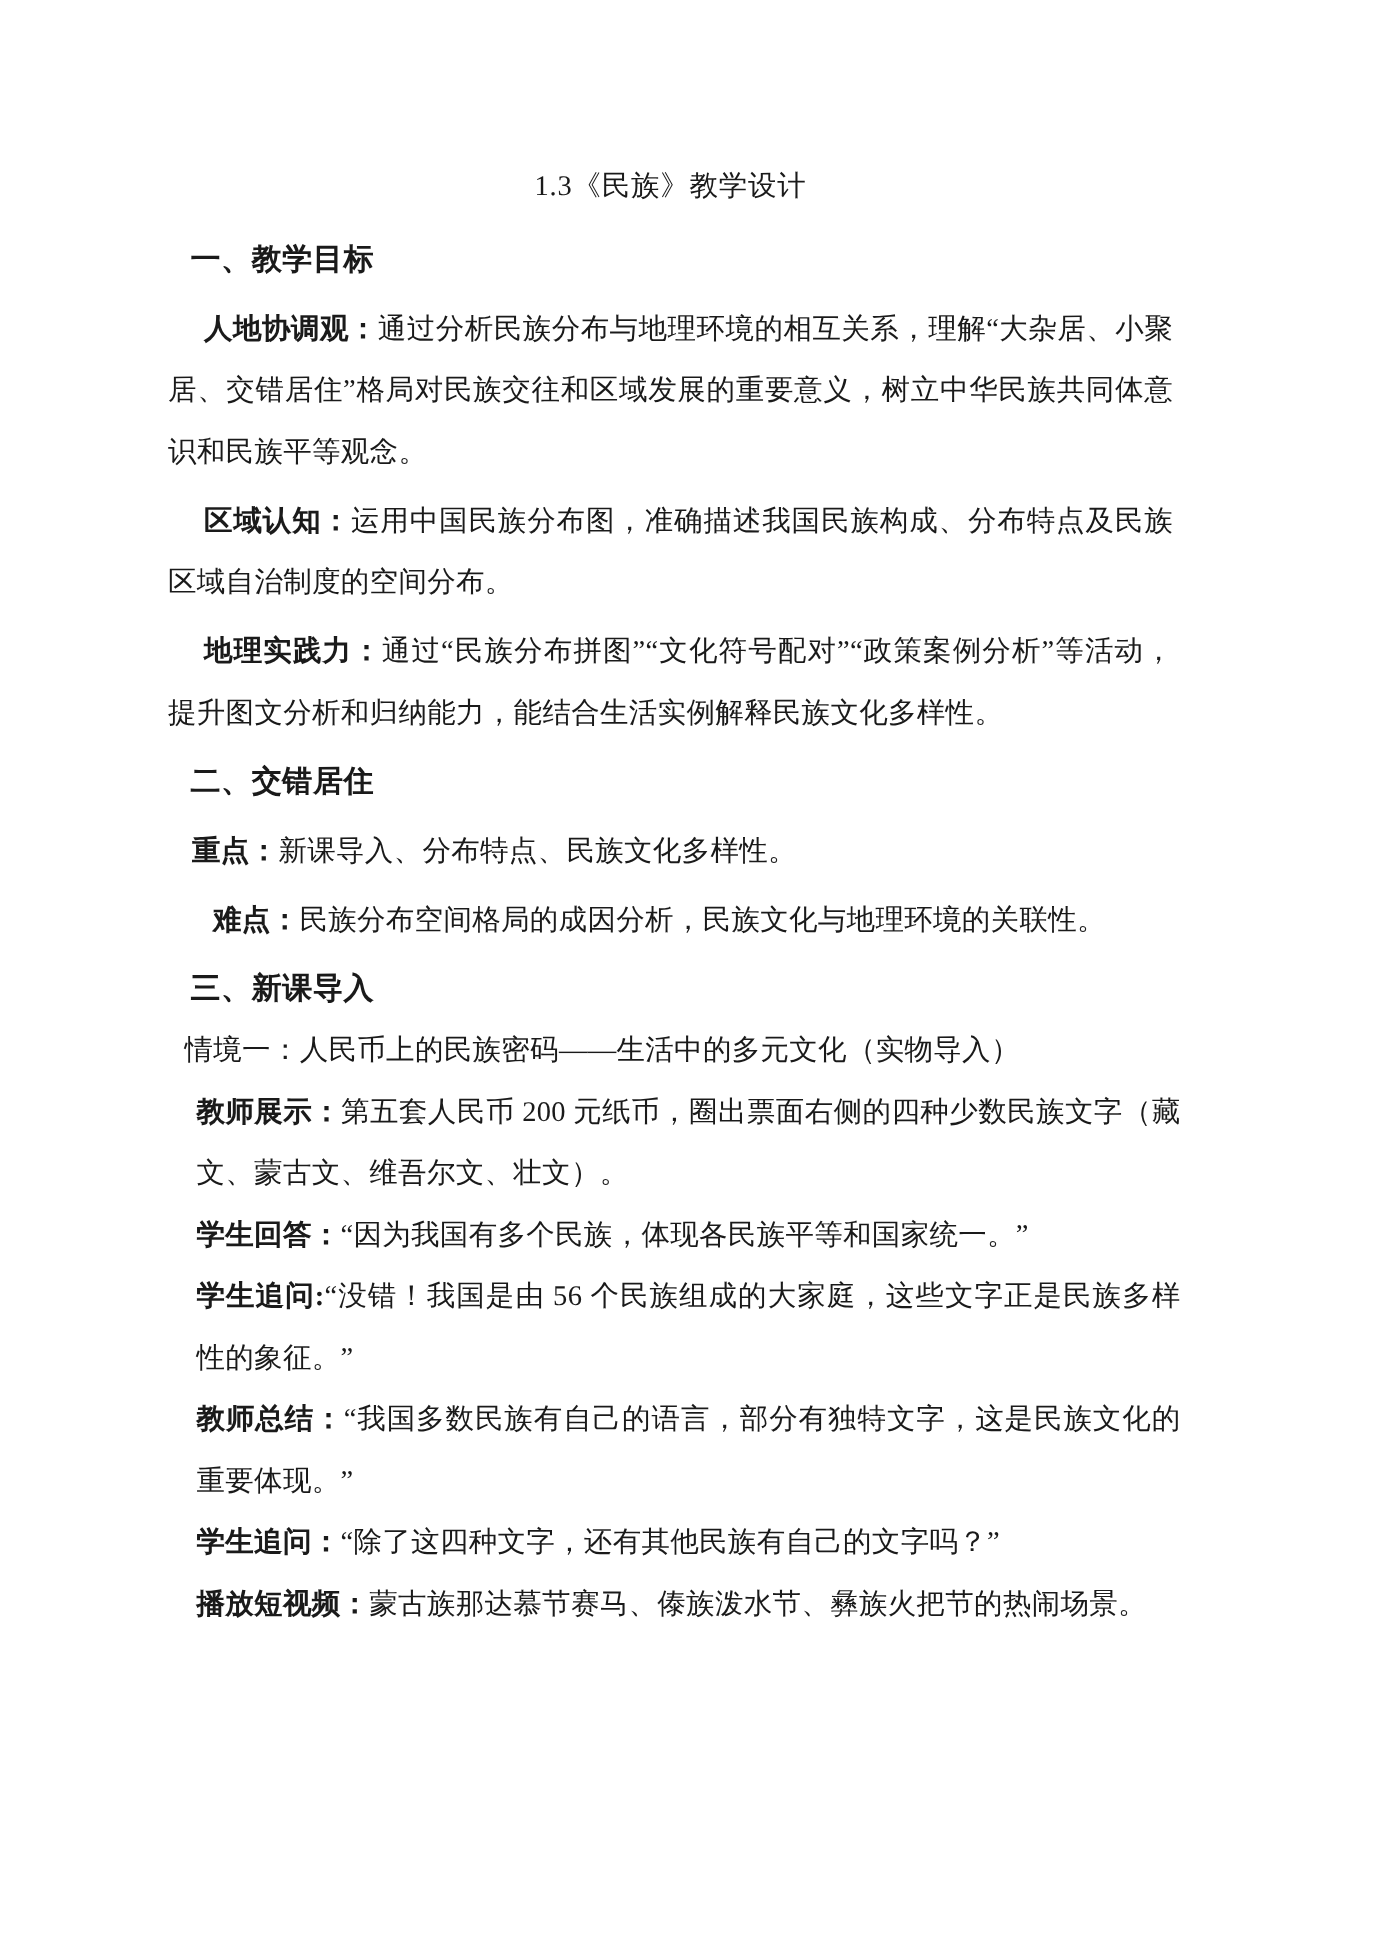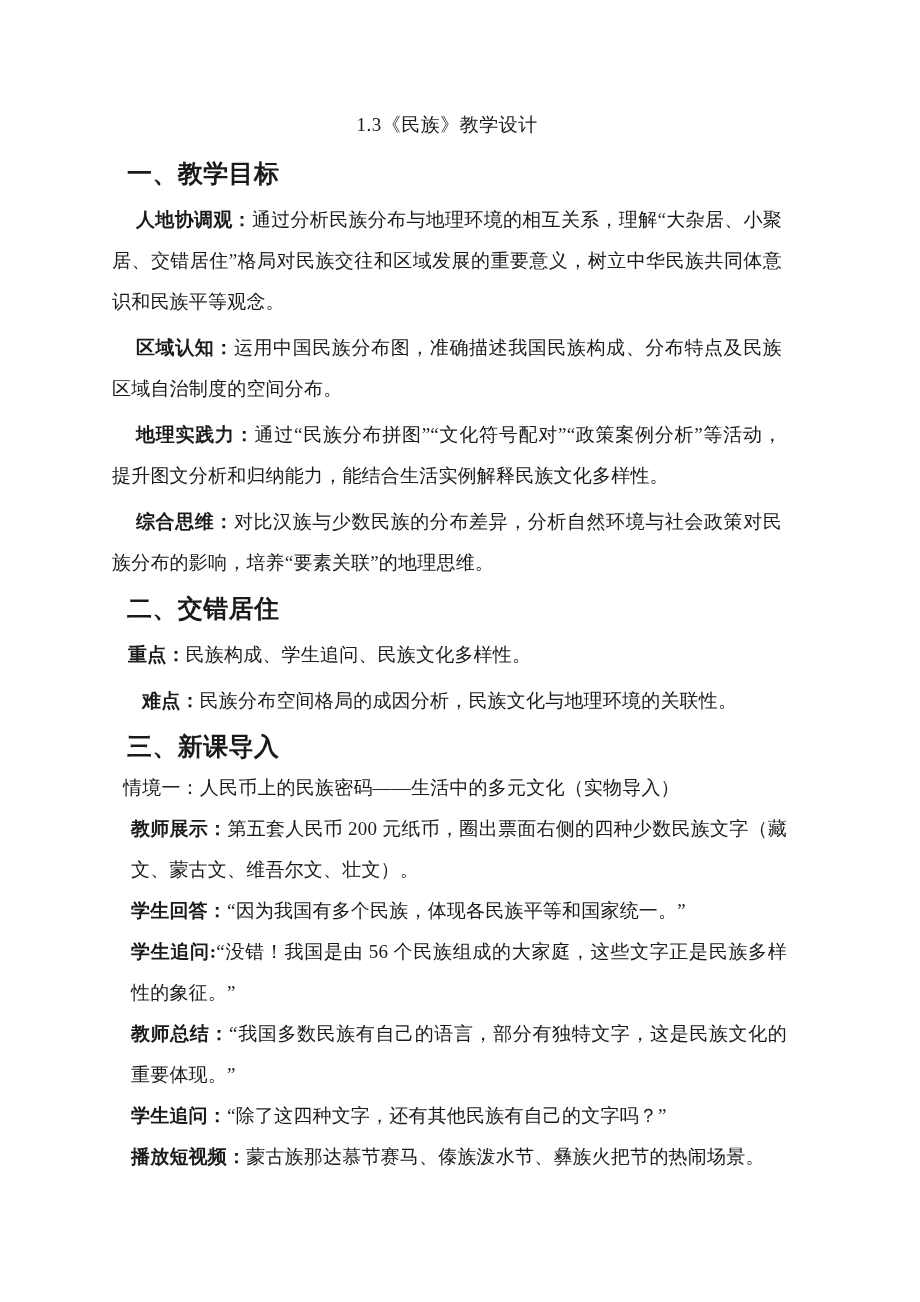--- a/index.html
+++ b/index.html
@@ -38,21 +38,21 @@
     text-align: center;
     font-size: 19px;
     line-height: 41px;
     letter-spacing: 0.5px;
     margin: 0 0 8px 0;
     font-weight: 400;
   }
 
   
   .heading {
-    font-size: 25px;
+    font-size: 20px;
     line-height: 41px;
     font-weight: bold;
     margin: 0;
     text-indent: 20px;
     letter-spacing: 0.4px;
   }
 
   
   .para {
     font-size: 19px;
@@ -105,25 +105,24 @@
     <div class="doc-title">1.3《民族》教学设计</div>
 
     <div class="heading">一、教学目标</div>
 
     <p class="para"><span class="lbl">人地协调观：</span><span>通过分析民族分布与地理环境的相互关系，理解“大杂居、小聚居、交错居住”格局对民族交往和区域发展的重要意义，树立中华民族共同体意识和民族平等观念。</span></p>
 
     <p class="para"><span class="lbl">区域认知：</span><span>运用中国民族分布图，准确描述我国民族构成、分布特点及民族区域自治制度的空间分布。</span></p>
 
     <p class="para"><span class="lbl">地理实践力：</span><span>通过“民族分布拼图”“文化符号配对”“政策案例分析”等活动，提升图文分析和归纳能力，能结合生活实例解释民族文化多样性。</span></p>
 
-    <p class="para"><span class="lbl">综合思维：</span><span>对比汉族与少数民族的分布差异，分析自然环境与社会政策对民族分布的影响，培养“要素关联”的地理思维。</span></p>
 
     <div class="heading">二、交错居住</div>
 
-    <p class="para indent-1"><span class="lbl">重点：</span><span>民族构成、学生追问、民族文化多样性。</span></p>
+    <p class="para indent-1"><span class="lbl">重点：</span><span>新课导入、分布特点、民族文化多样性。</span></p>
 
     <p class="para indent-2"><span class="lbl">难点：</span><span>民族分布空间格局的成因分析，民族文化与地理环境的关联性。</span></p>
 
     <div class="heading">三、新课导入</div>
 
     <p class="scene">情境一：人民币上的民族密码——生活中的多元文化（实物导入）</p>
 
     <p class="dialog"><span class="lbl">教师展示：</span><span>第五套人民币 200 元纸币，圈出票面右侧的四种少数民族文字（藏文、蒙古文、维吾尔文、壮文）。</span></p>
 
 

